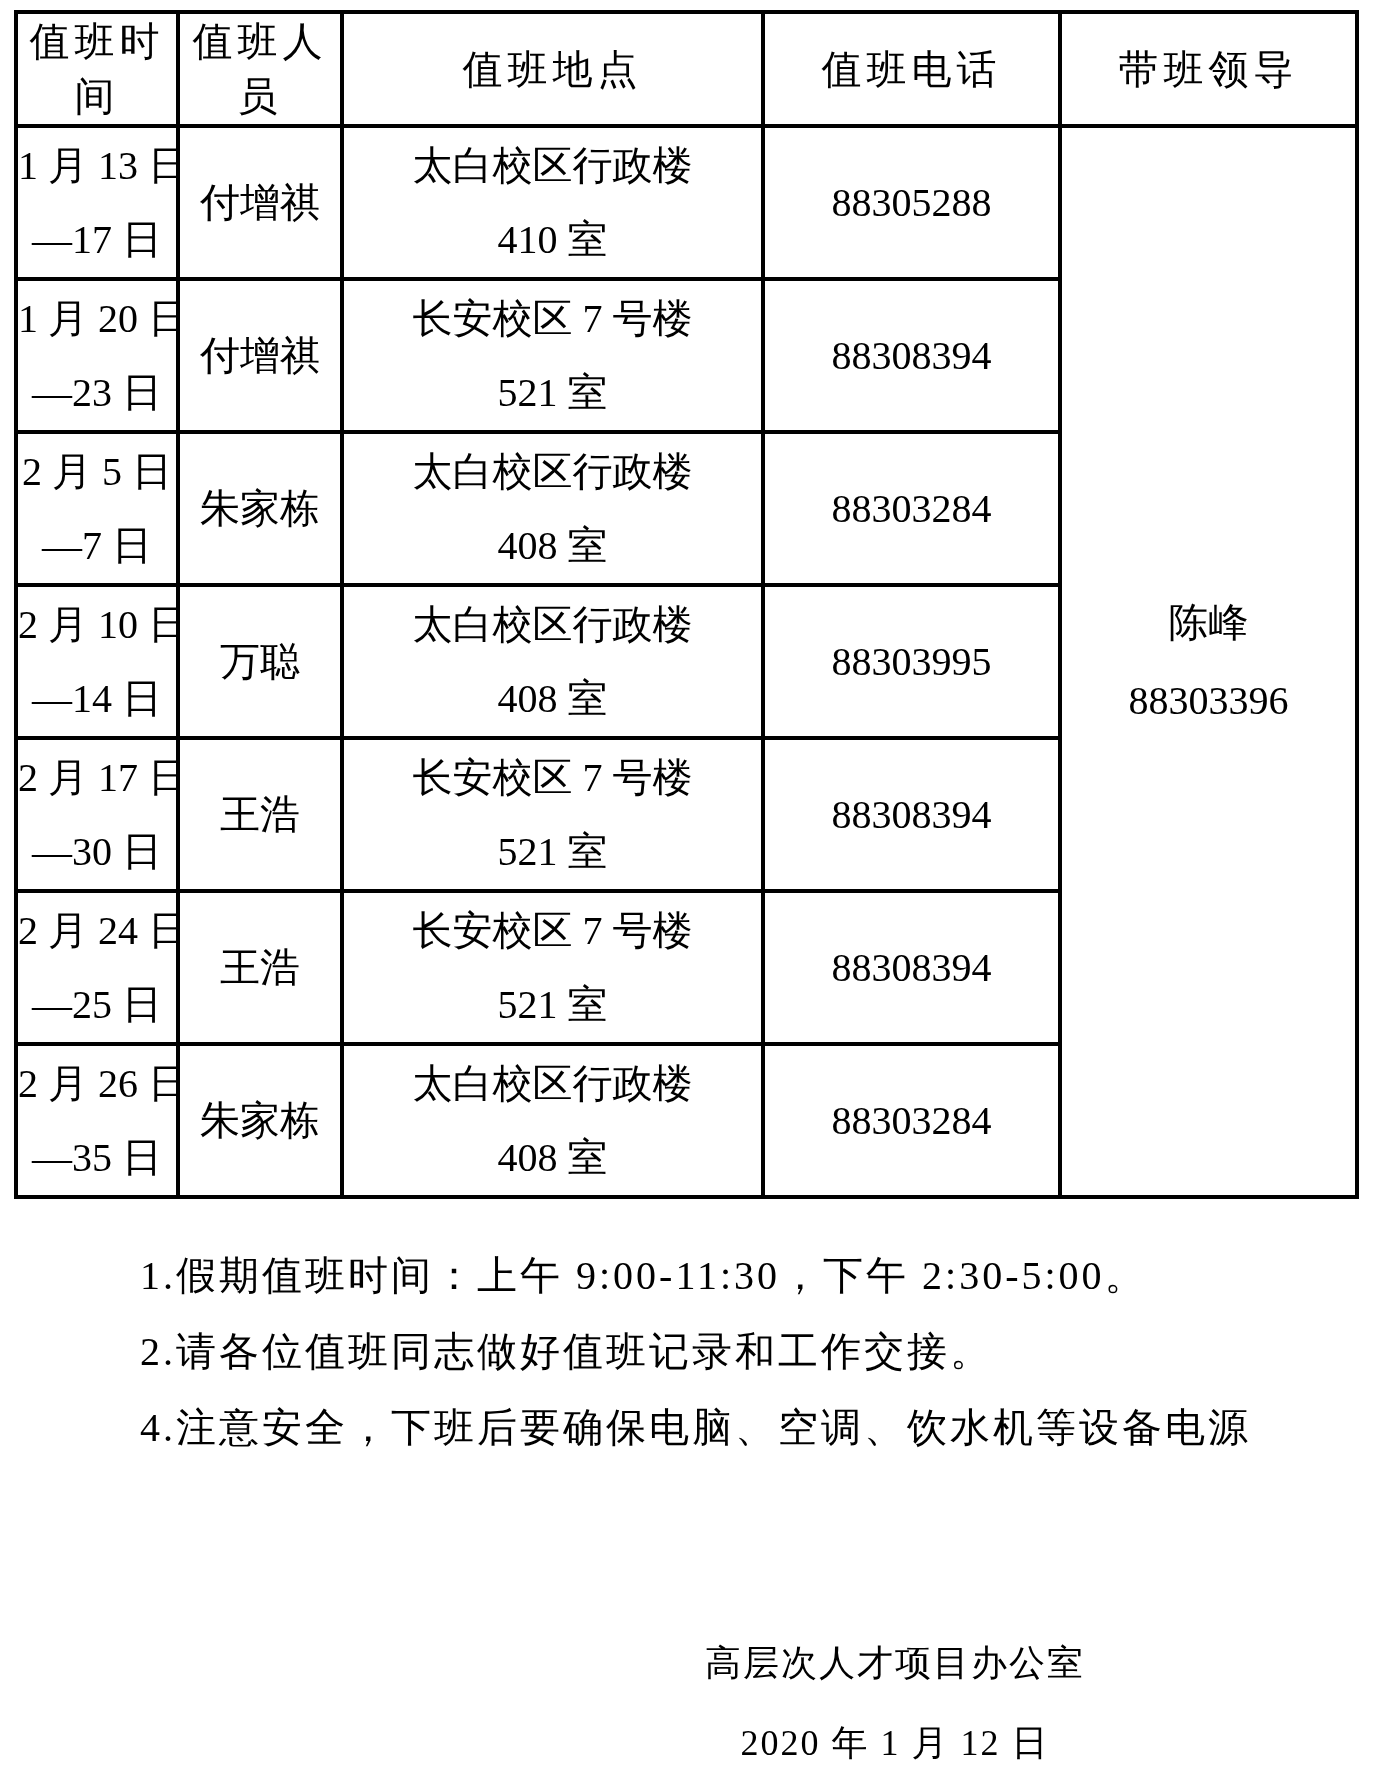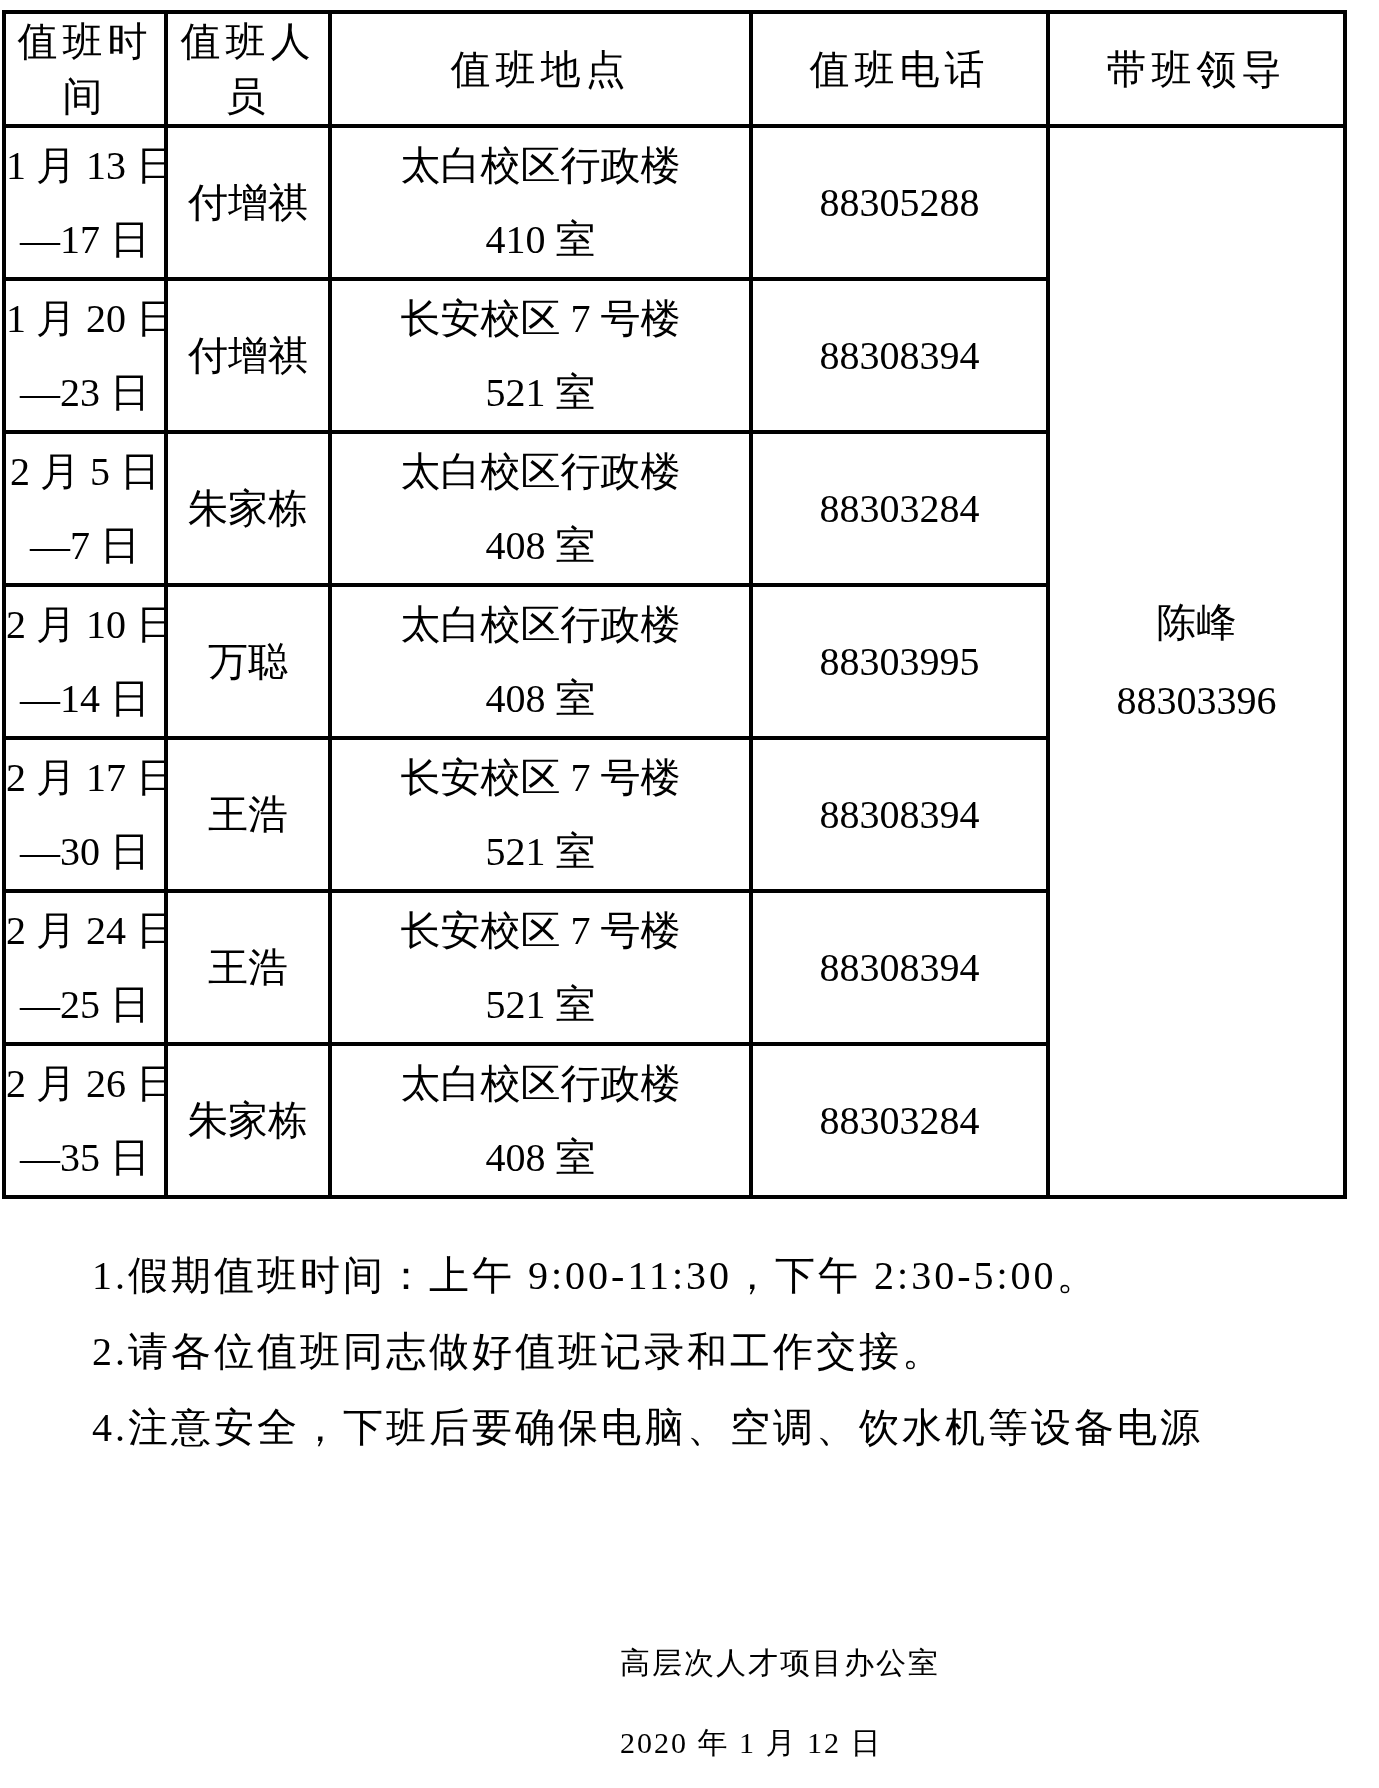--- a/index.html
+++ b/index.html
@@ -7,21 +7,21 @@
     position:relative;
     width:1379px;
     height:1788px;
     background:#ffffff;
     color:#000000;
     font-family:"Liberation Serif","DejaVu Serif",serif;
     overflow:hidden;
   }
   table.duty{
     position:absolute;
-    left:2px;
+    left:14px;
     top:10px;
     width:1341px;
     border-collapse:collapse;
     table-layout:fixed;
   }
   .duty th,.duty td{
     border:4px solid #000000;
     text-align:center;
     vertical-align:middle;
     font-weight:normal;
@@ -38,29 +38,30 @@
     position:absolute;
     left:92px;
     top:1238px;
     width:1270px;
     font-size:40px;
     letter-spacing:3px;
   }
   .note-line{
     line-height:76px;
     white-space:nowrap;
+    margin-left:48px;
   }
   .note-cont{padding-left:24px;}
   .doc-footer{
     position:absolute;
     left:620px;
     top:1623px;
     width:550px;
-    text-align:left;
-    font-size:30px;
+    text-align:center;
+    font-size:36px;
     letter-spacing:2px;
   }
   .footer-line{line-height:80px;white-space:nowrap;}
 </style>
 </head>
 <body>
 
 <div class="page">
 
   <table class="duty">

